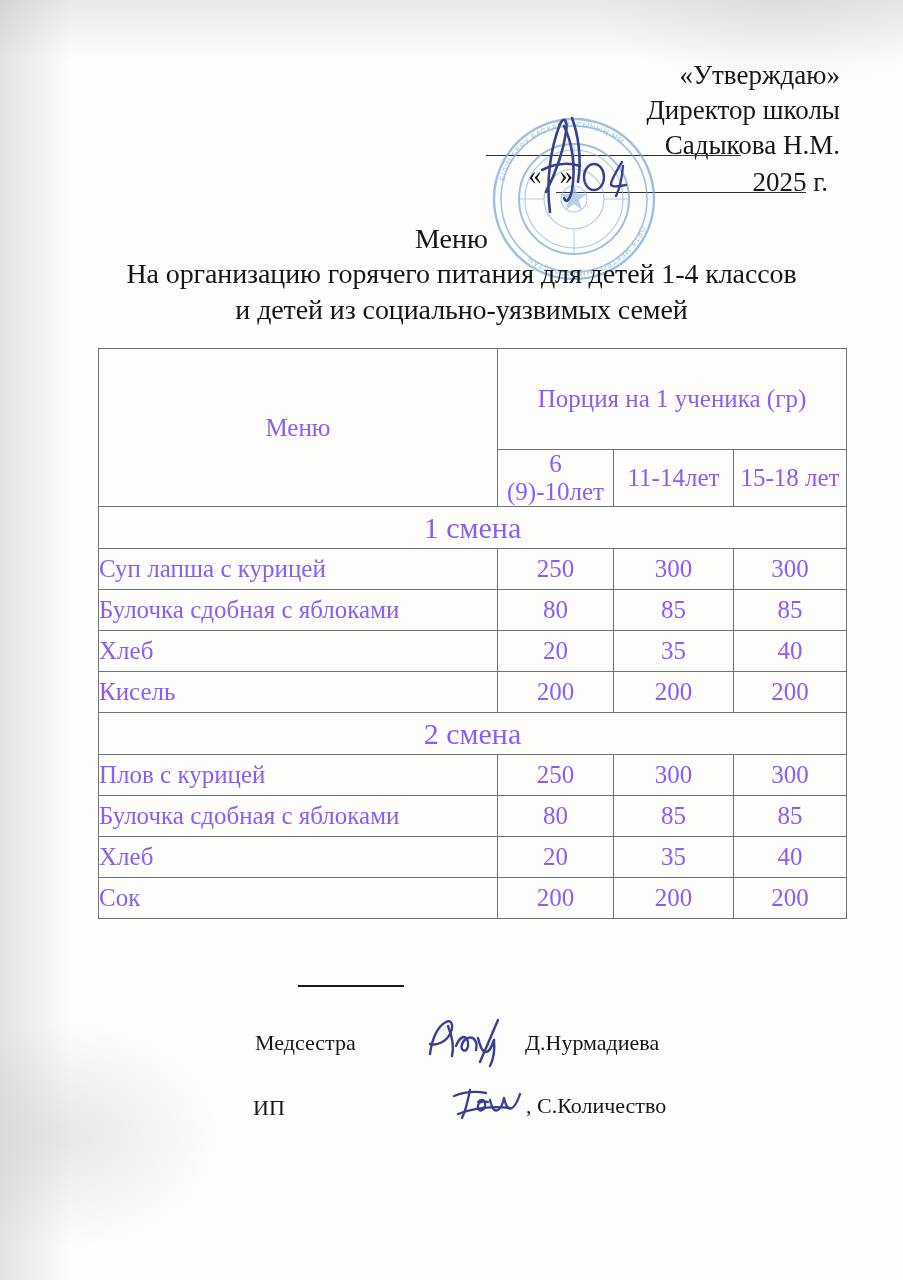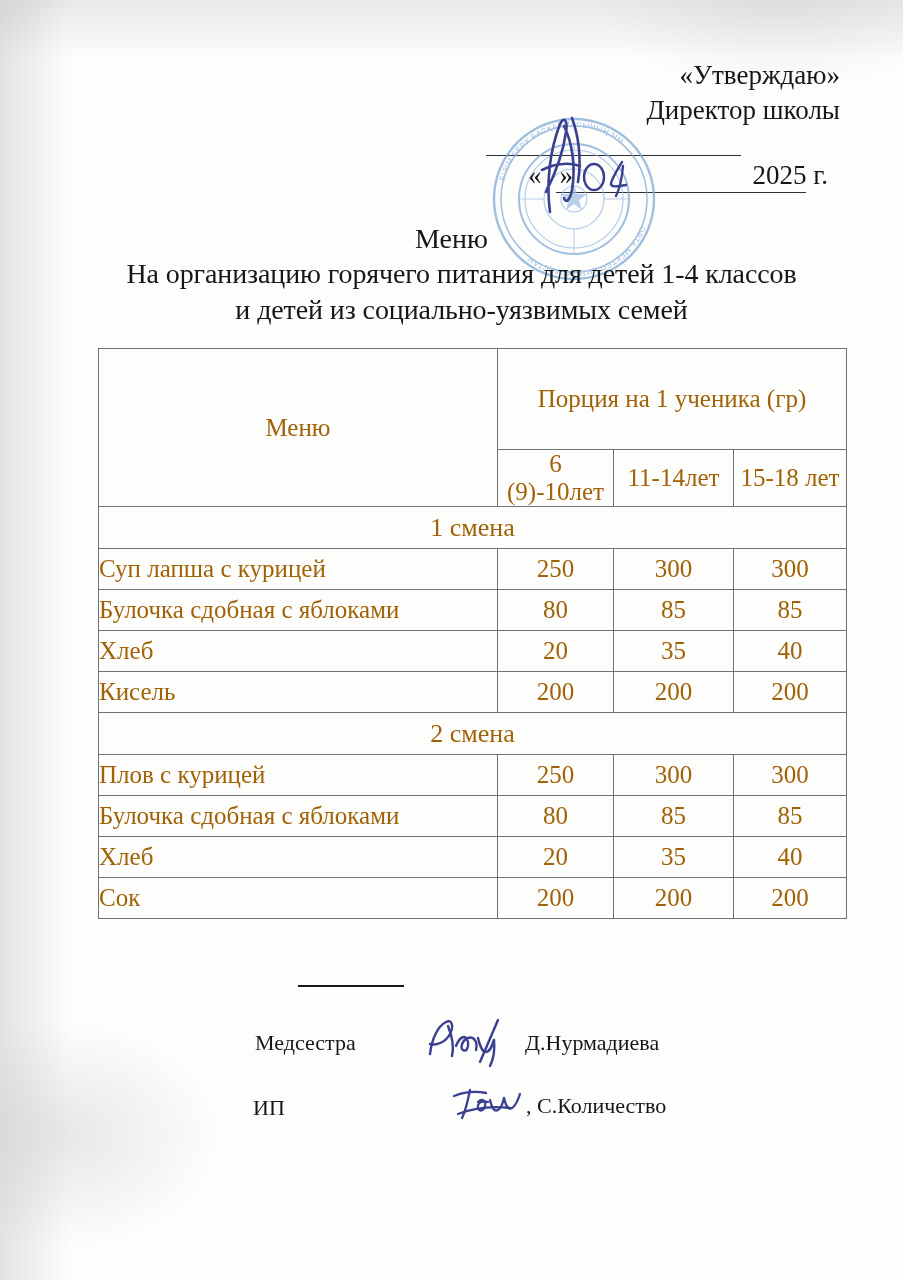--- a/index.html
+++ b/index.html
@@ -61,21 +61,21 @@
   .date-row {
     position: absolute;
     left: 528px;
     top: 160px;
     width: 300px;
     font-size: 27px;
     white-space: nowrap;
   }
   .date-row .q1 { display:inline-block; width: 18px; }
   .date-row .q2 { display:inline-block; width: 40px; text-align:center; }
-  .date-row .yr { position:absolute; right: 0px; top: 0; margin-left: 47px; }
+  .date-row .yr { position:absolute; right: 0px; top: 7px; margin-left: 47px; }
 
   .rule {
     position: absolute;
     height: 0;
     border-bottom: 1.6px solid #2b2f36;
   }
   .rule-a { left: 486px; top: 155px; width: 255px; }
   .rule-b { left: 556px; top: 192px; width: 250px; }
 
   
@@ -132,21 +132,21 @@
     left: 98px;
     top: 348px;
     width: 748px;
     border-collapse: collapse;
     table-layout: fixed;
   }
   .tbl td {
     border: 1.3px solid #6e7277;
     padding: 0;
     font-size: 25px;
-    color: #a16207;
+    color: #8b5cf6;
     background: transparent;
   }
   .c-name { width: 399px; }
   .c-a    { width: 116px; }
   .c-b    { width: 120px; }
   .c-c    { width: 113px; }
 
   .h-menu {
     height: 140px;
     text-align: center;
@@ -162,21 +162,21 @@
   .h-age {
     height: 45px;
     text-align: center;
     vertical-align: middle;
     font-size: 17px;
   }
   .shift-row td {
     height: 41px;
     text-align: center;
     vertical-align: middle;
-    font-size: 26px;
+    font-size: 30px;
   }
   .dish {
     height: 40px;
     padding-left: 11px;
     vertical-align: middle;
     white-space: nowrap;
   }
   .qty {
     height: 40px;
     text-align: center;
@@ -233,20 +233,21 @@
 <div id="page">
 
   <div class="scan-shade-top"></div>
   <div class="scan-shade-topright"></div>
   <div class="scan-shade-left"></div>
   <div class="scan-shade-blotch"></div>
 
   <div class="approval">
     <span class="ln">«Утверждаю»</span>
     <span class="ln">Директор школы</span>
+    <span class="ln">Садыкова Н.М.</span>
   </div>
 
   <div class="rule rule-a"></div>
 
   <div class="date-row">
     <span>«</span><span class="q1"></span><span>»</span><span class="q2"></span>
     <span class="yr">2025 г.</span>
   </div>
 
   <div class="rule rule-b"></div>

